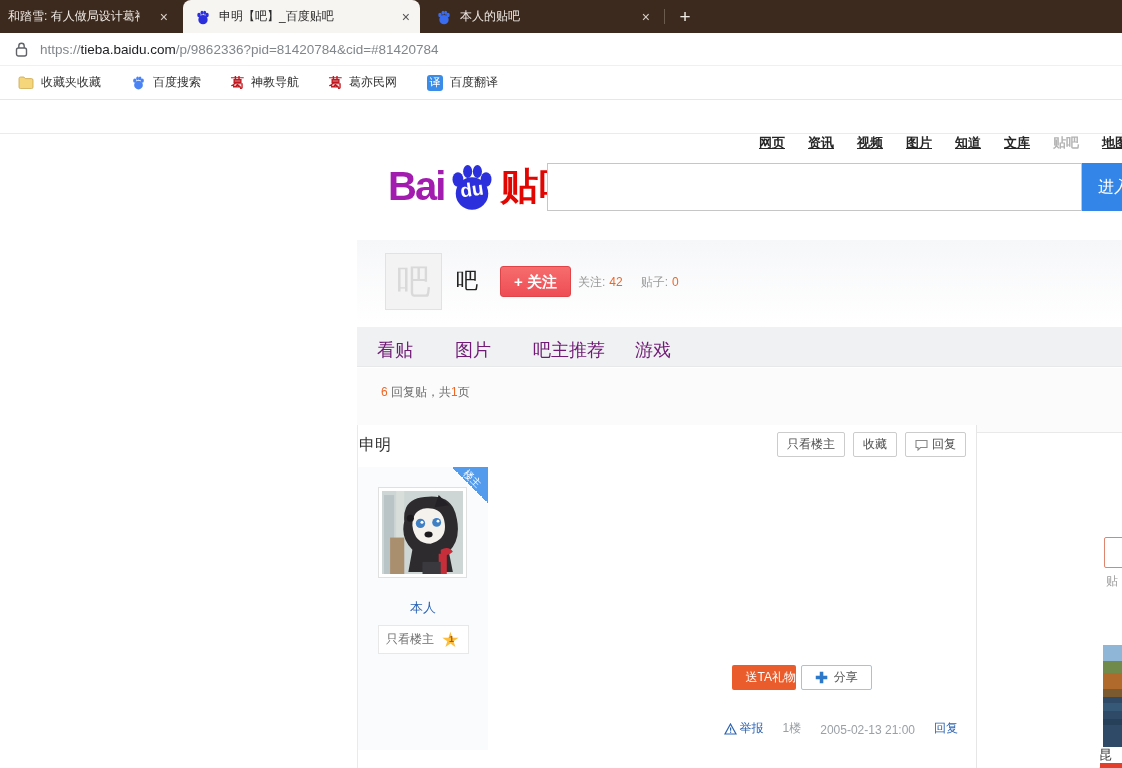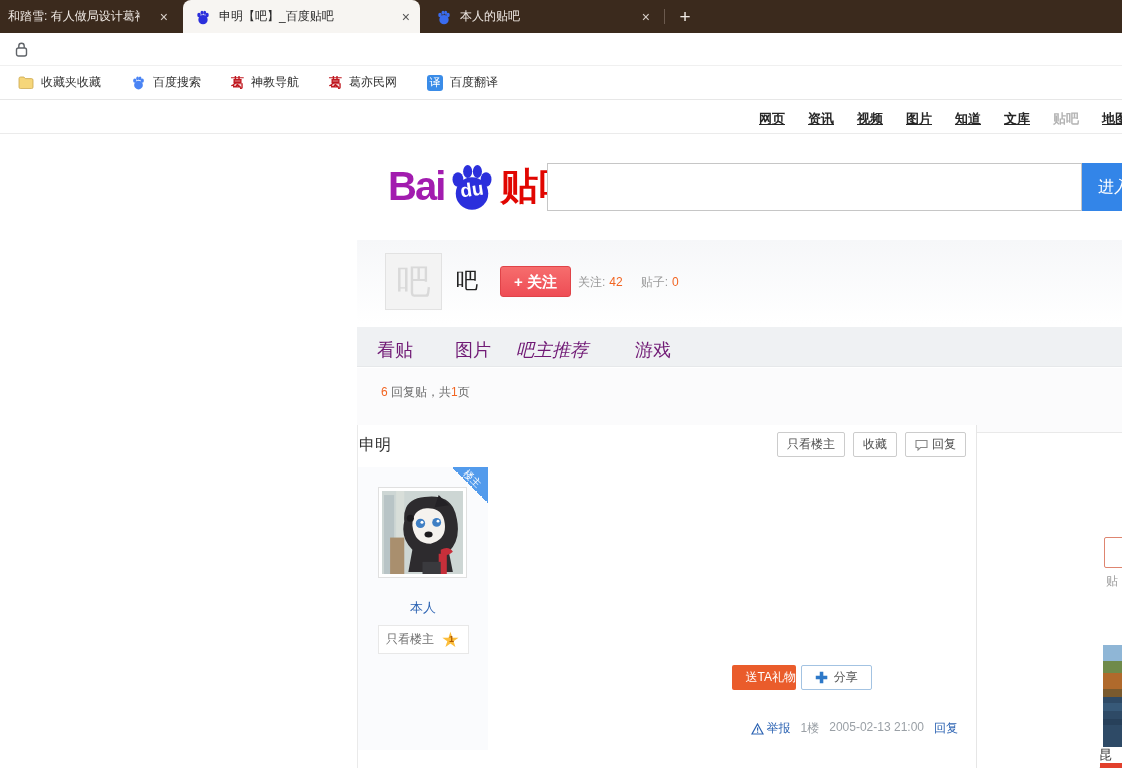--- a/index.html
+++ b/index.html
@@ -33,21 +33,21 @@
   .bm { display:flex; align-items:center; gap:7px; font-size:12px; color:#333; margin-left:12px;
     padding:3px 6px; border-radius:3px; }
   .bm + .bm { margin-left:18px; }
   .favicon-ge { color:#c01920; font-weight:bold; font-size:13px; }
   .favicon-yi { width:16px; height:16px; background:#3a8ce8; color:#fff; border-radius:3px;
     font-size:11px; display:flex; align-items:center; justify-content:center; }
 
   
   .topnav { position:absolute; top:110px; left:759px; width:400px; height:22px; display:flex; gap:23px;
     font-size:13px; font-weight:bold; white-space:nowrap; }
-  .topnav a { color:#262626; text-decoration:underline; }
+  .topnav a { color:#262626; text-decoration:underline;margin-top:24px; }
   .topnav a.current { color:#b4b4b4; text-decoration:none; }
   .page-divider { position:absolute; top:133px; left:0; width:1122px; height:1px; background:#ebebeb; }
 
   .logo { position:absolute; top:160px; left:388px; height:52px; display:flex; align-items:center; }
   .logo .bai { color:#a21caf; font-size:40px; font-weight:bold; letter-spacing:-2px; }
   .logo .paw { position:relative; width:52px; height:52px; margin:0 2px; }
   .logo .paw .du { position:absolute; left:50%; top:57%; transform:translate(-50%,-50%) rotate(-8deg);
     color:#fff; font-size:19px; font-weight:bold; }
   .logo .tieba { color:#e10601; font-size:38px; font-weight:bold; letter-spacing:1px; }
 
@@ -107,21 +107,21 @@
 
   .post-content { position:absolute; top:22px; left:150px; width:400px; font-size:14px; font-weight:bold;
     color:#333; line-height:24px; }
   .gift-btn { position:absolute; top:198px; left:374px; width:64px; height:25px; background:#ea5c2b;
     border:none; border-radius:2px; color:#fff; font-size:12px;text-align:right; }
   .share-btn { position:absolute; top:198px; left:443px; width:71px; height:25px; background:#fff;
     border:1px solid #a3c3e2; border-radius:2px; font-size:12px; color:#555;
     display:flex; align-items:center; justify-content:center; gap:6px; }
   .share-btn .plus { color:#2d78c8; font-size:15px; font-weight:bold; line-height:1; }
 
-  .post-footer { position:absolute; top:253px; right:18px; display:flex; align-items:flex-start; gap:10px;
+  .post-footer { position:absolute; top:253px; right:18px; display:flex; align-items:flex-end; gap:19px;
     font-size:12px; }
   .pf-link { color:#2d64b3; display:flex; align-items:center; gap:3px; }
   .pf-muted { color:#9aa0a6; }
 
   
   .side-redbox { position:absolute; top:537px; left:1104px; width:30px; height:31px;
     border:1px solid #de8570; border-radius:2px; background:#fff; }
   .side-label { position:absolute; top:573px; left:1106px; font-size:12px; color:#9c9c9c; }
   .side-thumb { position:absolute; top:645px; left:1103px; width:30px; height:102px; }
   .side-caption { position:absolute; top:746px; left:1099px; font-size:13px; color:#333; }
@@ -159,20 +159,23 @@
   </div>
   <div class="tab-sep"></div>
   <div class="newtab">+</div>
 </div>
 
 <div class="toolbar">
   <svg class="lock" width="13" height="15" viewBox="0 0 13 15">
     <rect x="1.5" y="6" width="10" height="8" rx="2" fill="none" stroke="#5f6368" stroke-width="1.4"></rect>
     <path d="M3.8 6 V4 a2.7 2.7 0 0 1 5.4 0 V6" fill="none" stroke="#5f6368" stroke-width="1.4"></path>
   </svg>
+  <div class="url">
+    <span class="scheme">https://</span><span class="host">tieba.baidu.com</span><span class="path">/p/9862336?pid=81420784&amp;cid=#81420784</span>
+  </div>
 </div>
 
 <div class="bookmarks">
   <div class="bm">
     <svg width="16" height="13" viewBox="0 0 16 13">
       <path d="M1 2.5 a1.5 1.5 0 0 1 1.5-1.5 h3.4 l1.4 1.6 h6.2 a1.5 1.5 0 0 1 1.5 1.5 v7 a1.5 1.5 0 0 1 -1.5 1.5 h-11 a1.5 1.5 0 0 1 -1.5 -1.5 z" fill="#f6d67a" stroke="#caa64b" stroke-width="0.8"></path>
     </svg>
     <span>收藏夹收藏</span>
   </div>
   <div class="bm">
@@ -234,21 +237,21 @@
   <button class="follow-btn">+ 关注</button>
   <div class="forum-stats">
     <span><span>关注:</span><b>42</b></span>
     <span><span>贴子:</span><b>0</b></span>
   </div>
 </div>
 
 <div class="forum-tabs">
   <span style="left:20px;">看贴</span>
   <span style="left:98px;">图片</span>
-  <span style="left:159px;font-style:italic;">吧主推荐</span>
+  <span style="left:176px;">吧主推荐</span>
   <span style="left:278px;">游戏</span>
 </div>
 <div class="summary-row">
   <div class="inner">
     <b>6</b><span> 回复贴，共</span><b>1</b><span>页</span>
   </div>
 </div>
 
 <div class="thread">
   <div class="thread-titlebar">

